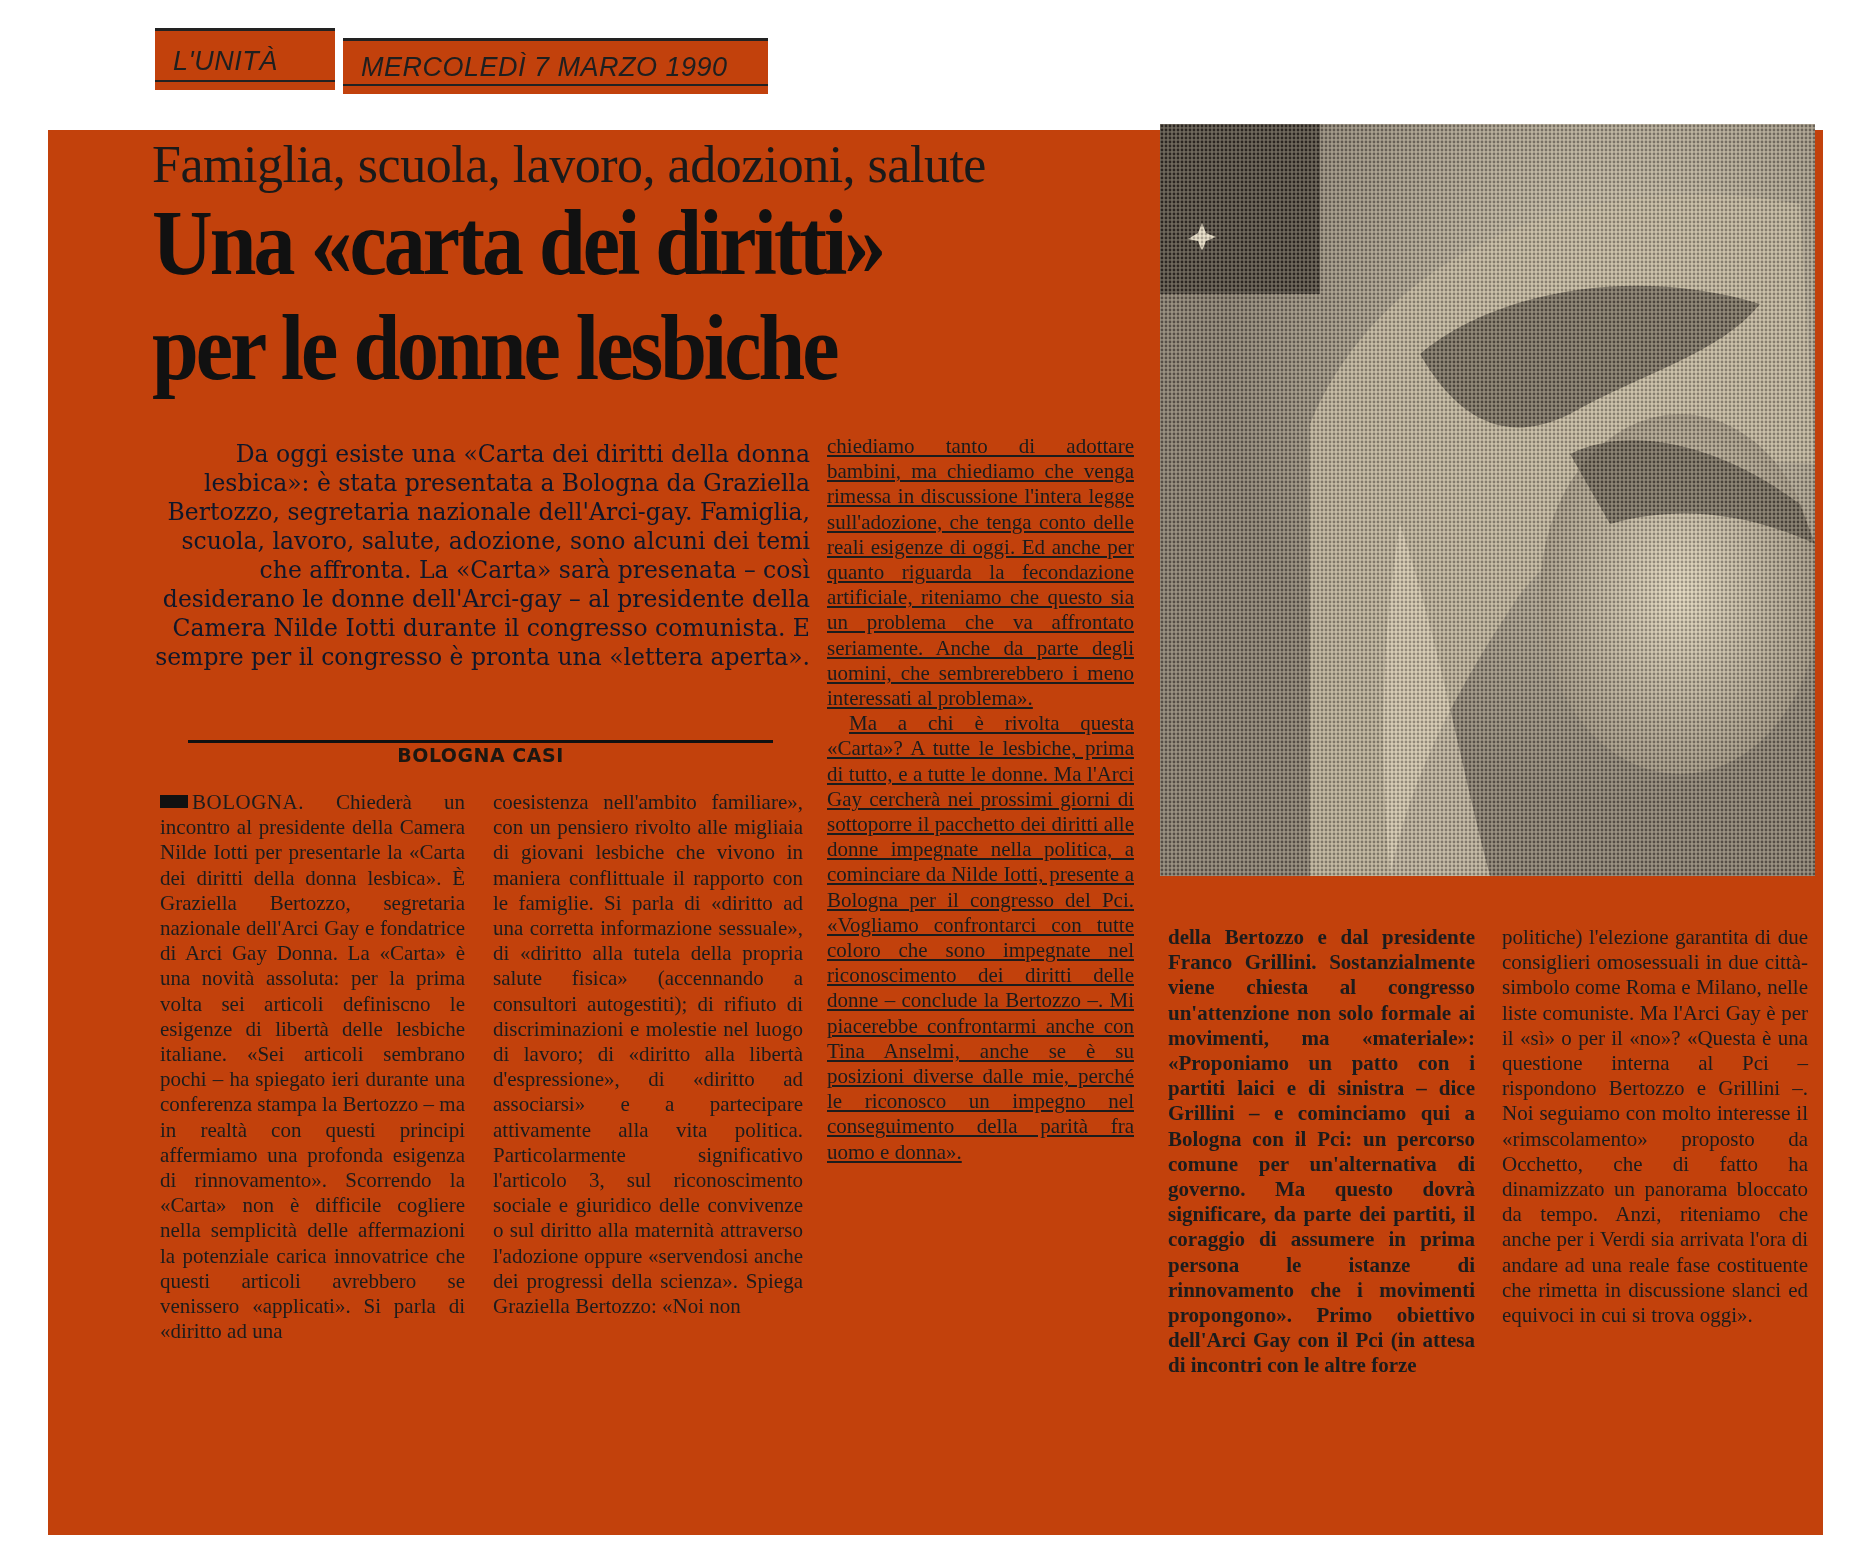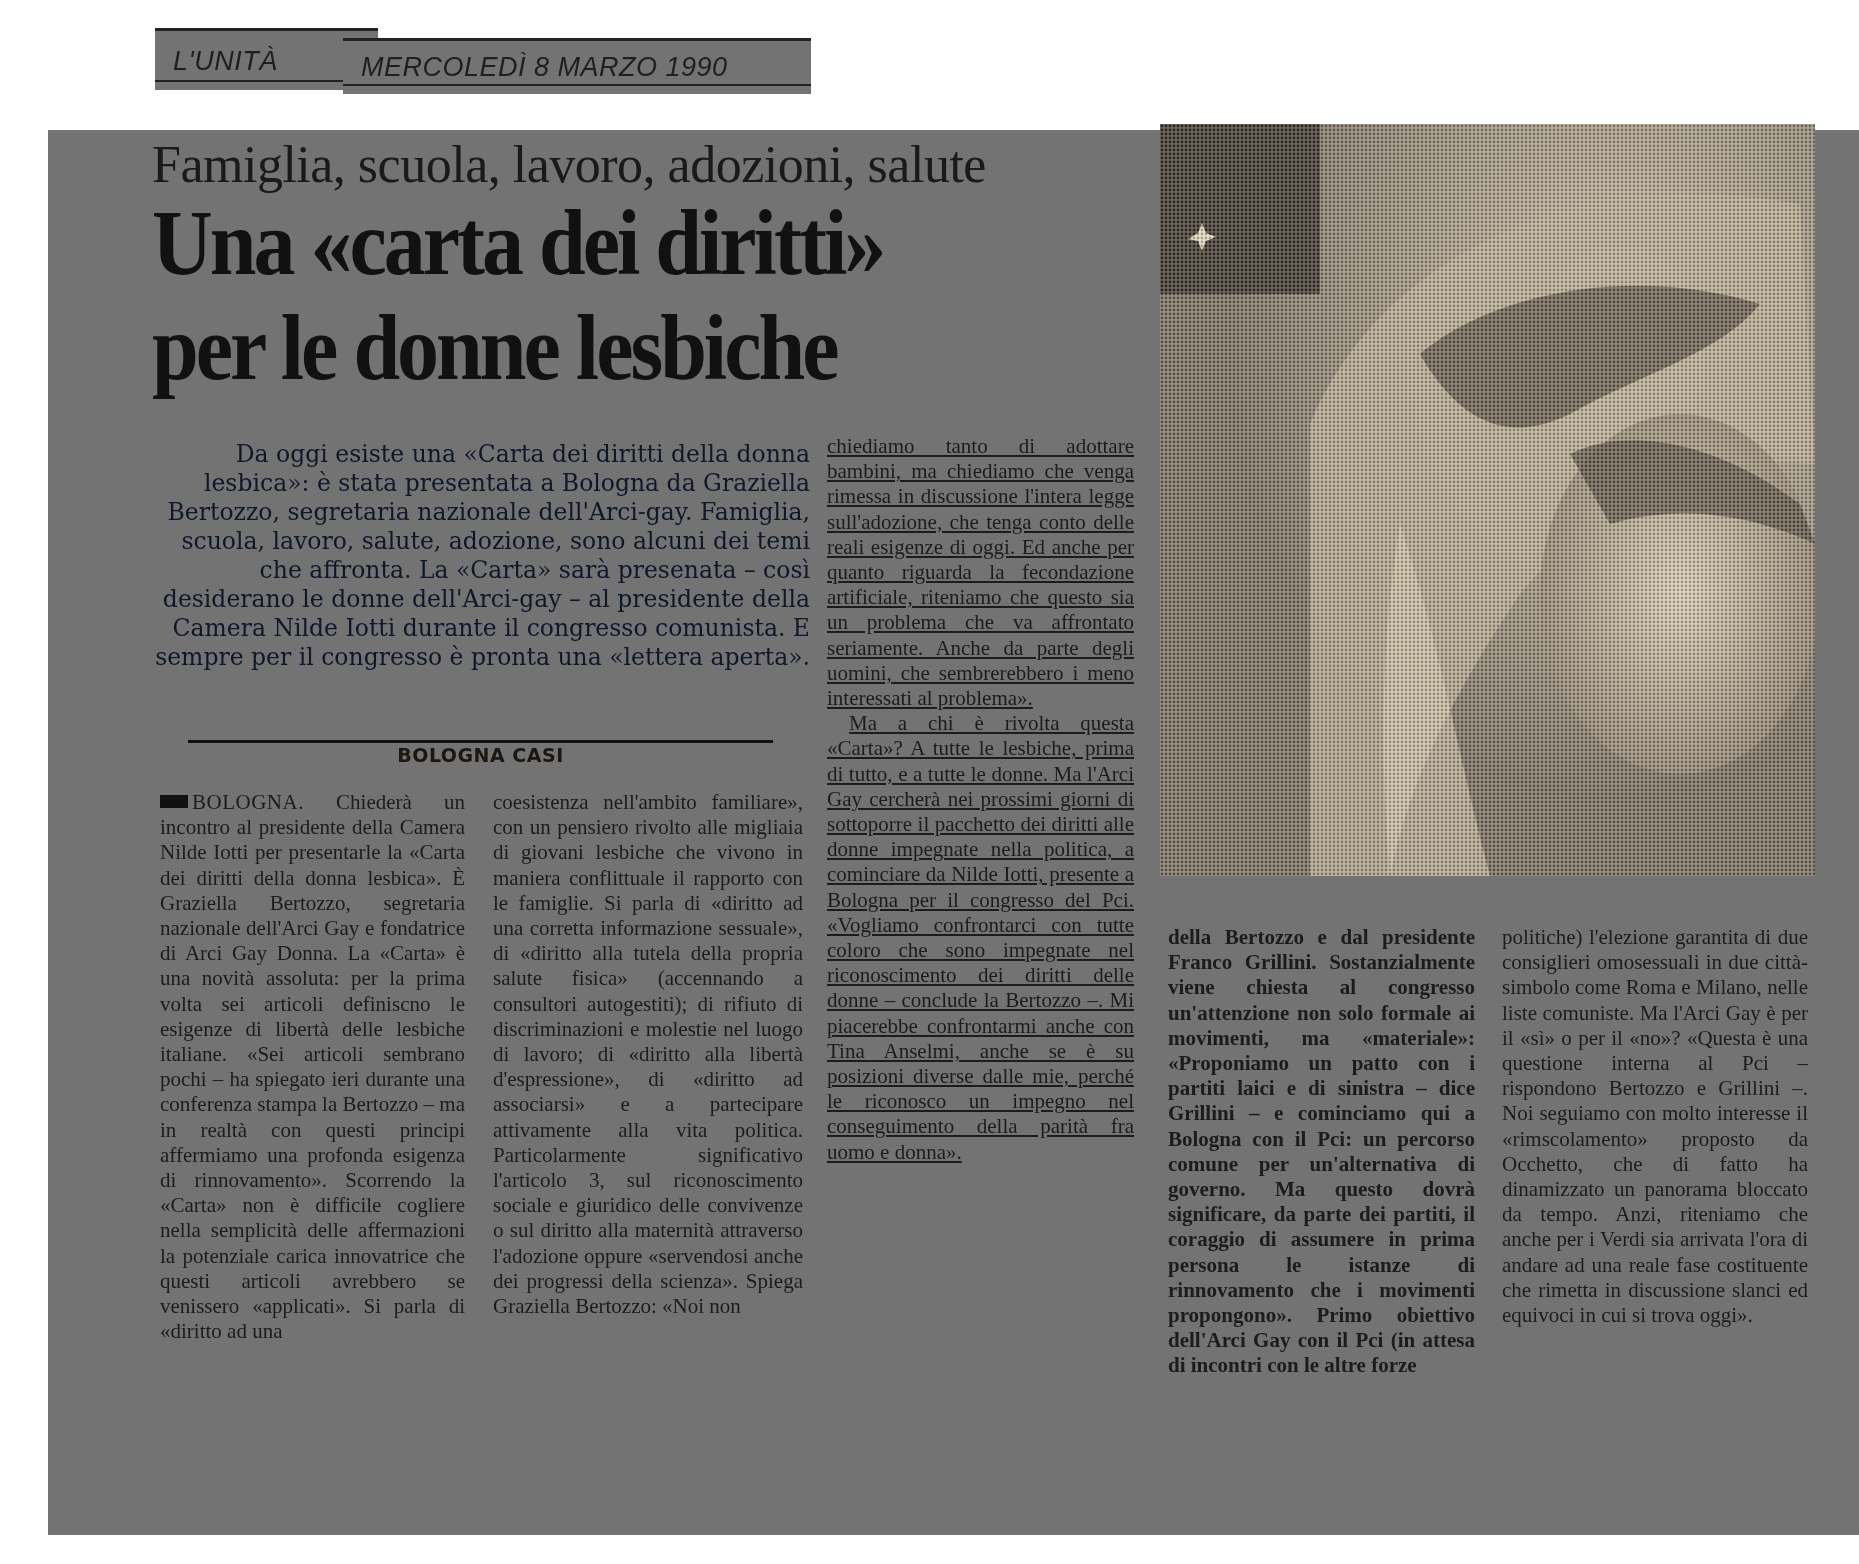--- a/index.html
+++ b/index.html
@@ -1,18 +1,18 @@
 <!DOCTYPE html>
 <html><head>
 <meta charset="utf-8">
 <style>
   html,body{margin:0;padding:0;}
   body{width:1859px;height:1564px;background:#ffffff;position:relative;overflow:hidden;
        font-family:"DejaVu Serif","Liberation Serif",serif;color:#1c1711;}
-  .paper{background:#737373;padding-left:43px;}
+  .paper{background:#c2410c;}
   .clip-header{position:absolute;top:28px;height:62px;}
   .clip-header .rule-top{position:absolute;left:0;right:0;top:0;height:3px;background:#222;}
   .clip-header .rule-bot{position:absolute;left:0;right:0;bottom:8px;height:2px;background:#222;}
   .clip-header span{position:absolute;left:18px;top:18px;font-family:"Liberation Sans",sans-serif;
        font-style:italic;font-size:27px;letter-spacing:0.5px;color:#1f1f1f;}
   #hdr-paper{left:155px;width:180px;}
   #hdr-date{left:343px;width:425px;top:38px;height:56px;}
   #hdr-date span{top:14px;}
   .main-clip{position:absolute;left:48px;top:130px;width:1775px;height:1405px;}
   .kicker{position:absolute;left:152px;top:135px;font-family:"Liberation Serif",serif;
@@ -37,21 +37,21 @@
 </head>
 <body>
 
 <div class="clip-header paper" id="hdr-paper">
   <div class="rule-top"></div>
   <span>L'UNITÀ</span>
   <div class="rule-bot"></div>
 </div>
 <div class="clip-header paper" id="hdr-date">
   <div class="rule-top"></div>
-  <span>MERCOLEDÌ 8 MARZO 1990</span>
+  <span>MERCOLEDÌ 7 MARZO 1990</span>
   <div class="rule-bot"></div>
 </div>
 
 <div class="main-clip paper"></div>
 
 <div class="kicker">Famiglia, scuola, lavoro, adozioni, salute</div>
 
 <div class="headline">
   <div>Una «carta dei diritti»</div>
   <div>per le donne lesbiche</div>

